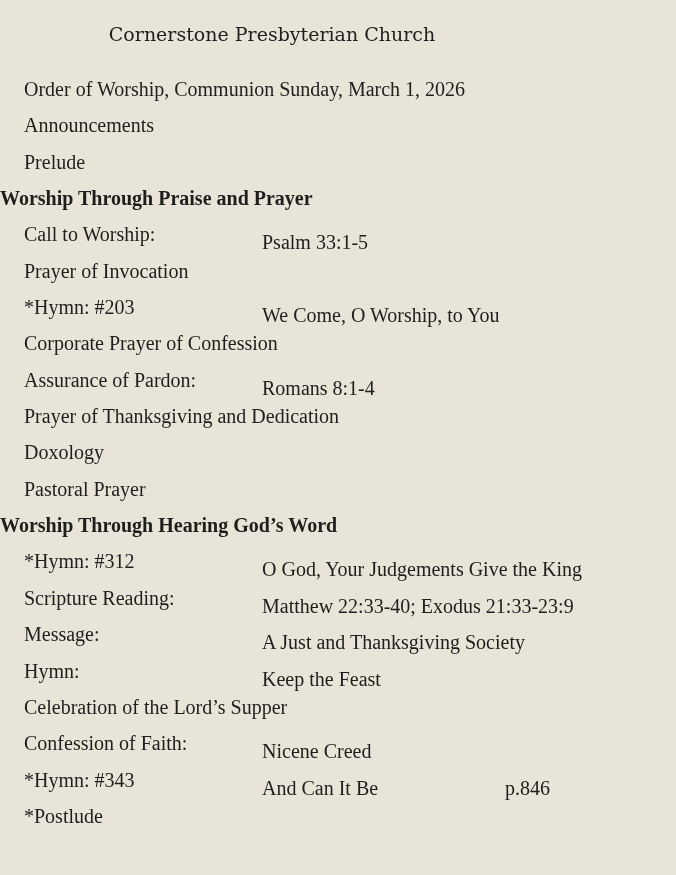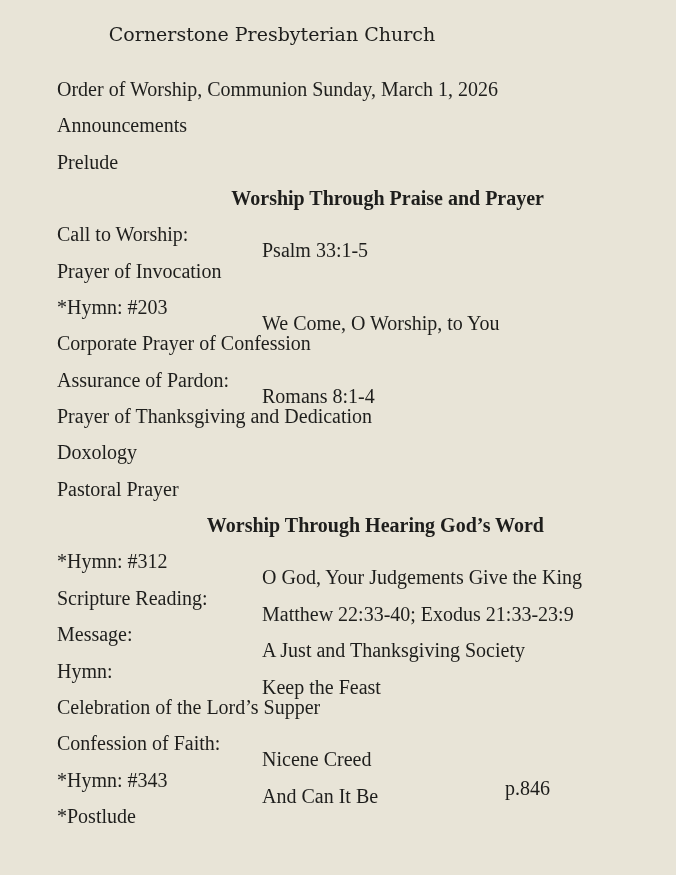--- a/index.html
+++ b/index.html
@@ -28,32 +28,32 @@
     font-weight: 400;
   }
   .list {
     margin-top: 24px;
   }
   .row {
     position: relative;
     height: 36.35px;
     line-height: 36.35px;
     font-size: 20px;
-    padding-left: 57px;
+    padding-left: 24px;
     white-space: nowrap;
   }
   .row.heading {
     padding-left: 0;
-    text-align: right;
+    text-align: left;
     font-weight: bold;
   }
   .row .col2 {
     position: absolute;
     left: 262px;
-    top: 16px;
+    top: 8px;
   }
   .row .col3 {
     position: absolute;
     left: 505px;
     top: 0;
     margin-top: 45px;
   }
 </style>
 </head>
 <body style="background: rgb(232, 228, 215); color: rgb(30, 30, 28);">

